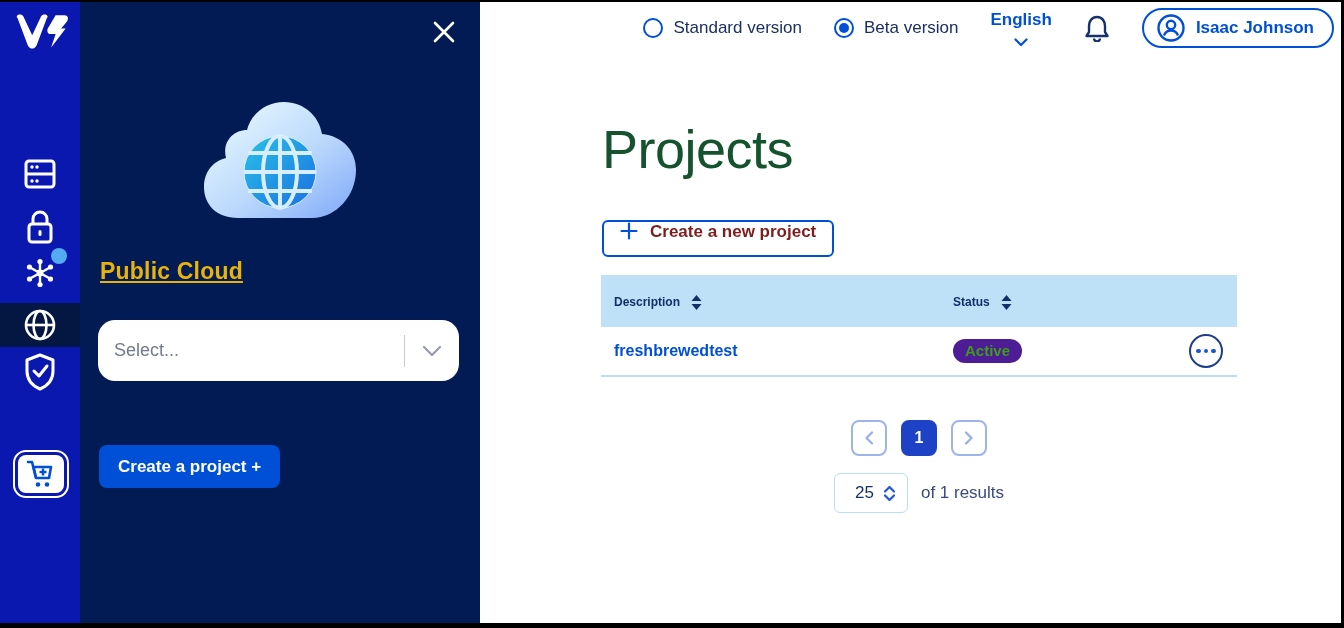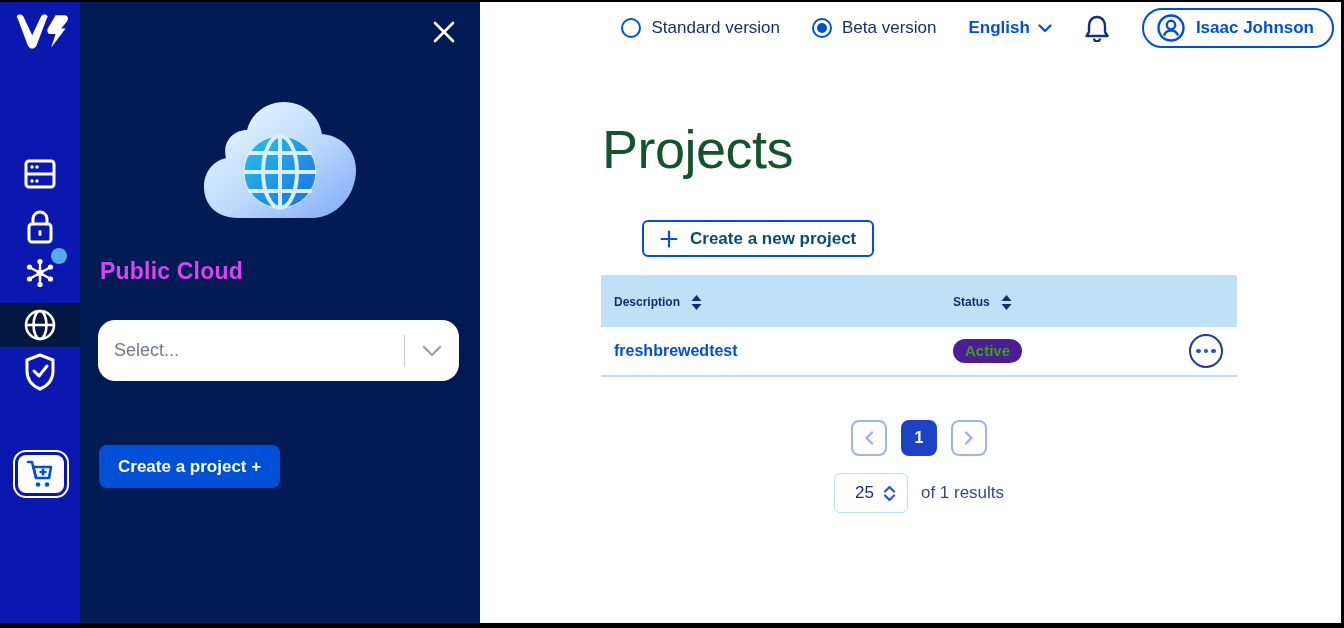--- a/index.html
+++ b/index.html
@@ -14,46 +14,46 @@
   .rail-item { position:absolute; left:0; width:80px; height:44px; display:flex; align-items:center; justify-content:center; cursor:pointer; }
   .rail-item.active { background:#041743; }
   .notif-dot { position:absolute; top:-7px; right:-9px; width:16px; height:16px; border-radius:50%; background:#55abf2; }
   .cart-wrap { position:absolute; top:448px; left:13px; width:56px; height:48px; border:2px solid #fff; border-radius:13px; padding:3px; cursor:pointer; }
   .cart-inner { width:100%; height:100%; background:#fff; border-radius:8px; display:flex; align-items:center; justify-content:center; }
 
   
   .panel { position:absolute; left:80px; top:0; width:400px; height:100%; background:#031b54; z-index:2; }
   .close-btn { position:absolute; top:16px; right:22px; width:28px; height:28px; cursor:pointer; }
   .cloud-art { position:absolute; top:88px; left:120px; width:160px; height:138px; }
-  .panel-title { position:absolute; top:256px; left:20px; color:#d946ef; font-size:23px; font-weight:bold; letter-spacing:.2px; }
+  .panel-title { position:absolute; top:256px; left:20px; color:#eab308; font-size:23px; font-weight:bold; letter-spacing:.2px;text-decoration:underline; }
   .select-box { position:absolute; top:318px; left:18px; width:361px; height:61px; background:#fff; border-radius:17px;
                 display:flex; align-items:center; cursor:pointer; }
   .select-box .ph { flex:1; padding-left:16px; color:#737a8c; font-size:18px; }
   .select-box .divider { width:1px; height:32px; background:#c9cbd4; }
   .select-box .chev { width:54px; display:flex; align-items:center; justify-content:center; }
   .panel-create-btn { position:absolute; top:395px; left:19px; height:43px; padding:0 19px; background:#0050d7; color:#fff;
                       border:none; border-radius:8px; font-size:17px; font-weight:bold; font-family:inherit; cursor:pointer;margin-top:48px; }
 
   
   .main { position:absolute; left:480px; top:0; right:0; bottom:0; background:#fff; }
   .topbar { position:absolute; top:0; left:0; right:0; height:52px; display:flex; align-items:center;
             justify-content:flex-end; gap:32px; padding-right:7px; }
   .radio-group { display:flex; align-items:center; gap:10px; cursor:pointer; }
   .radio { width:20px; height:20px; border:2px solid #0050d7; border-radius:50%; display:flex; align-items:center; justify-content:center; }
   .radio .dot { width:10px; height:10px; border-radius:50%; background:#0050d7; }
   .radio-label { color:#1c2f63; font-size:17px; }
-  .lang { display:flex; align-items:center; gap:8px; cursor:pointer; color:#0050d7; font-size:17px; font-weight:bold; }
+  .lang { display:flex; align-items:center; gap:8px; cursor:pointer; color:#0050d7; font-size:17px; font-weight:bold;flex-direction:column; }
   .bell { width:26px; height:28px; cursor:pointer; }
   .user-pill { display:flex; align-items:center; gap:10px; border:2px solid #0050d7; border-radius:24px;
                height:40px; padding:0 18px 0 12px; color:#0050d7; font-size:17px; font-weight:bold; cursor:pointer; background:#fff; font-family:inherit; }
 
   .page-title { position:absolute; left:122px; top:116px; font-size:54px; font-weight:300; color:#14532d; letter-spacing:-.5px; }
-  .create-new-btn { position:absolute; left:122px; top:218px; height:37px; display:flex; align-items:center; gap:12px;
+  .create-new-btn { position:absolute; left:122px; top:218px; height:37px; display:flex; align-items:flex-start; gap:12px;
                     border:2px solid #0050d7; border-radius:6px; background:#fff; padding:0 16px;
-                    color:#0c4a6e; font-size:17px; font-weight:bold; font-family:inherit; cursor:pointer;margin-left:40px; }
+                    color:#7f1d1d; font-size:17px; font-weight:bold; font-family:inherit; cursor:pointer; }
 
   .datagrid { position:absolute; left:121px; top:273px; width:636px; }
   .dg-head { display:flex; align-items:center; height:52px; background:#bee1f7; }
   .dg-head .col-desc { flex:0 0 352px; padding-left:13px; }
   .dg-head .col-status { flex:1; }
   .col-label { display:inline-flex; align-items:center; gap:11px; color:#11306b; font-size:12px; font-weight:bold; cursor:pointer; }
   .dg-row { display:flex; align-items:center; height:50px; background:#fff; border-bottom:2px solid #bcdcf0; }
   .dg-row .cell-desc { flex:0 0 352px; padding-left:13px; }
   .dg-row .cell-status { flex:1; }
   .proj-link { color:#0050d7; font-size:16px; font-weight:bold; text-decoration:none; cursor:pointer; }

